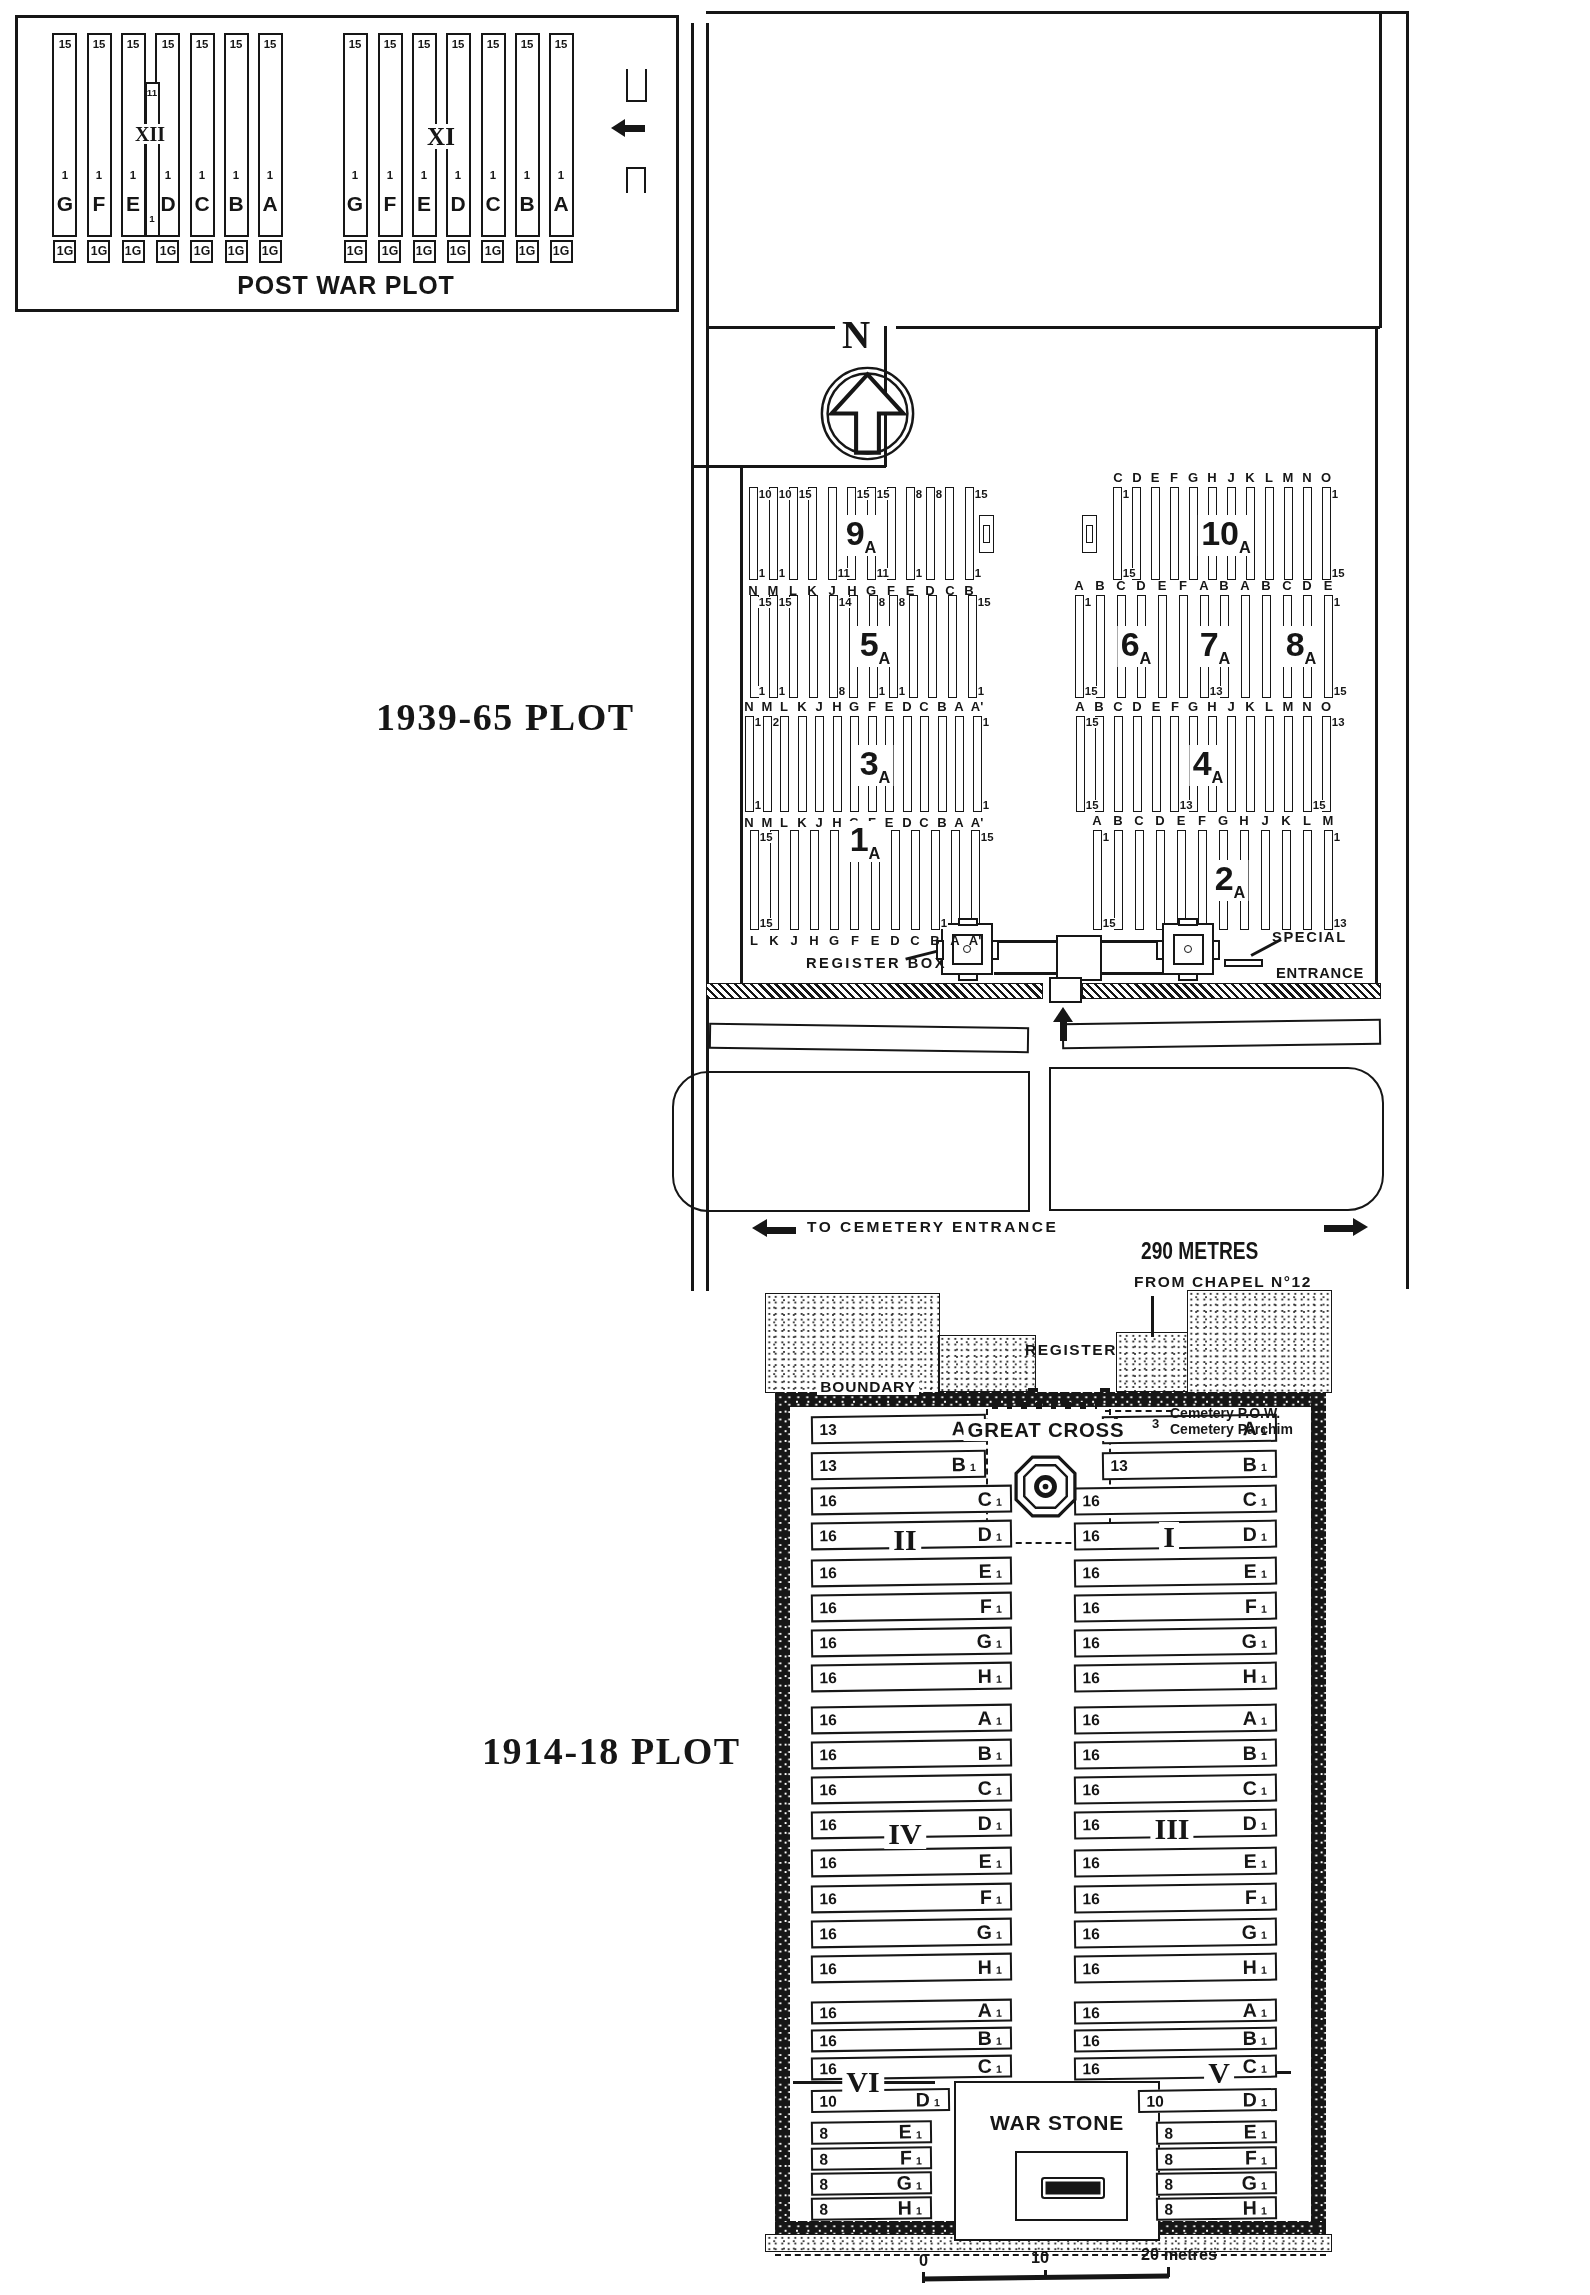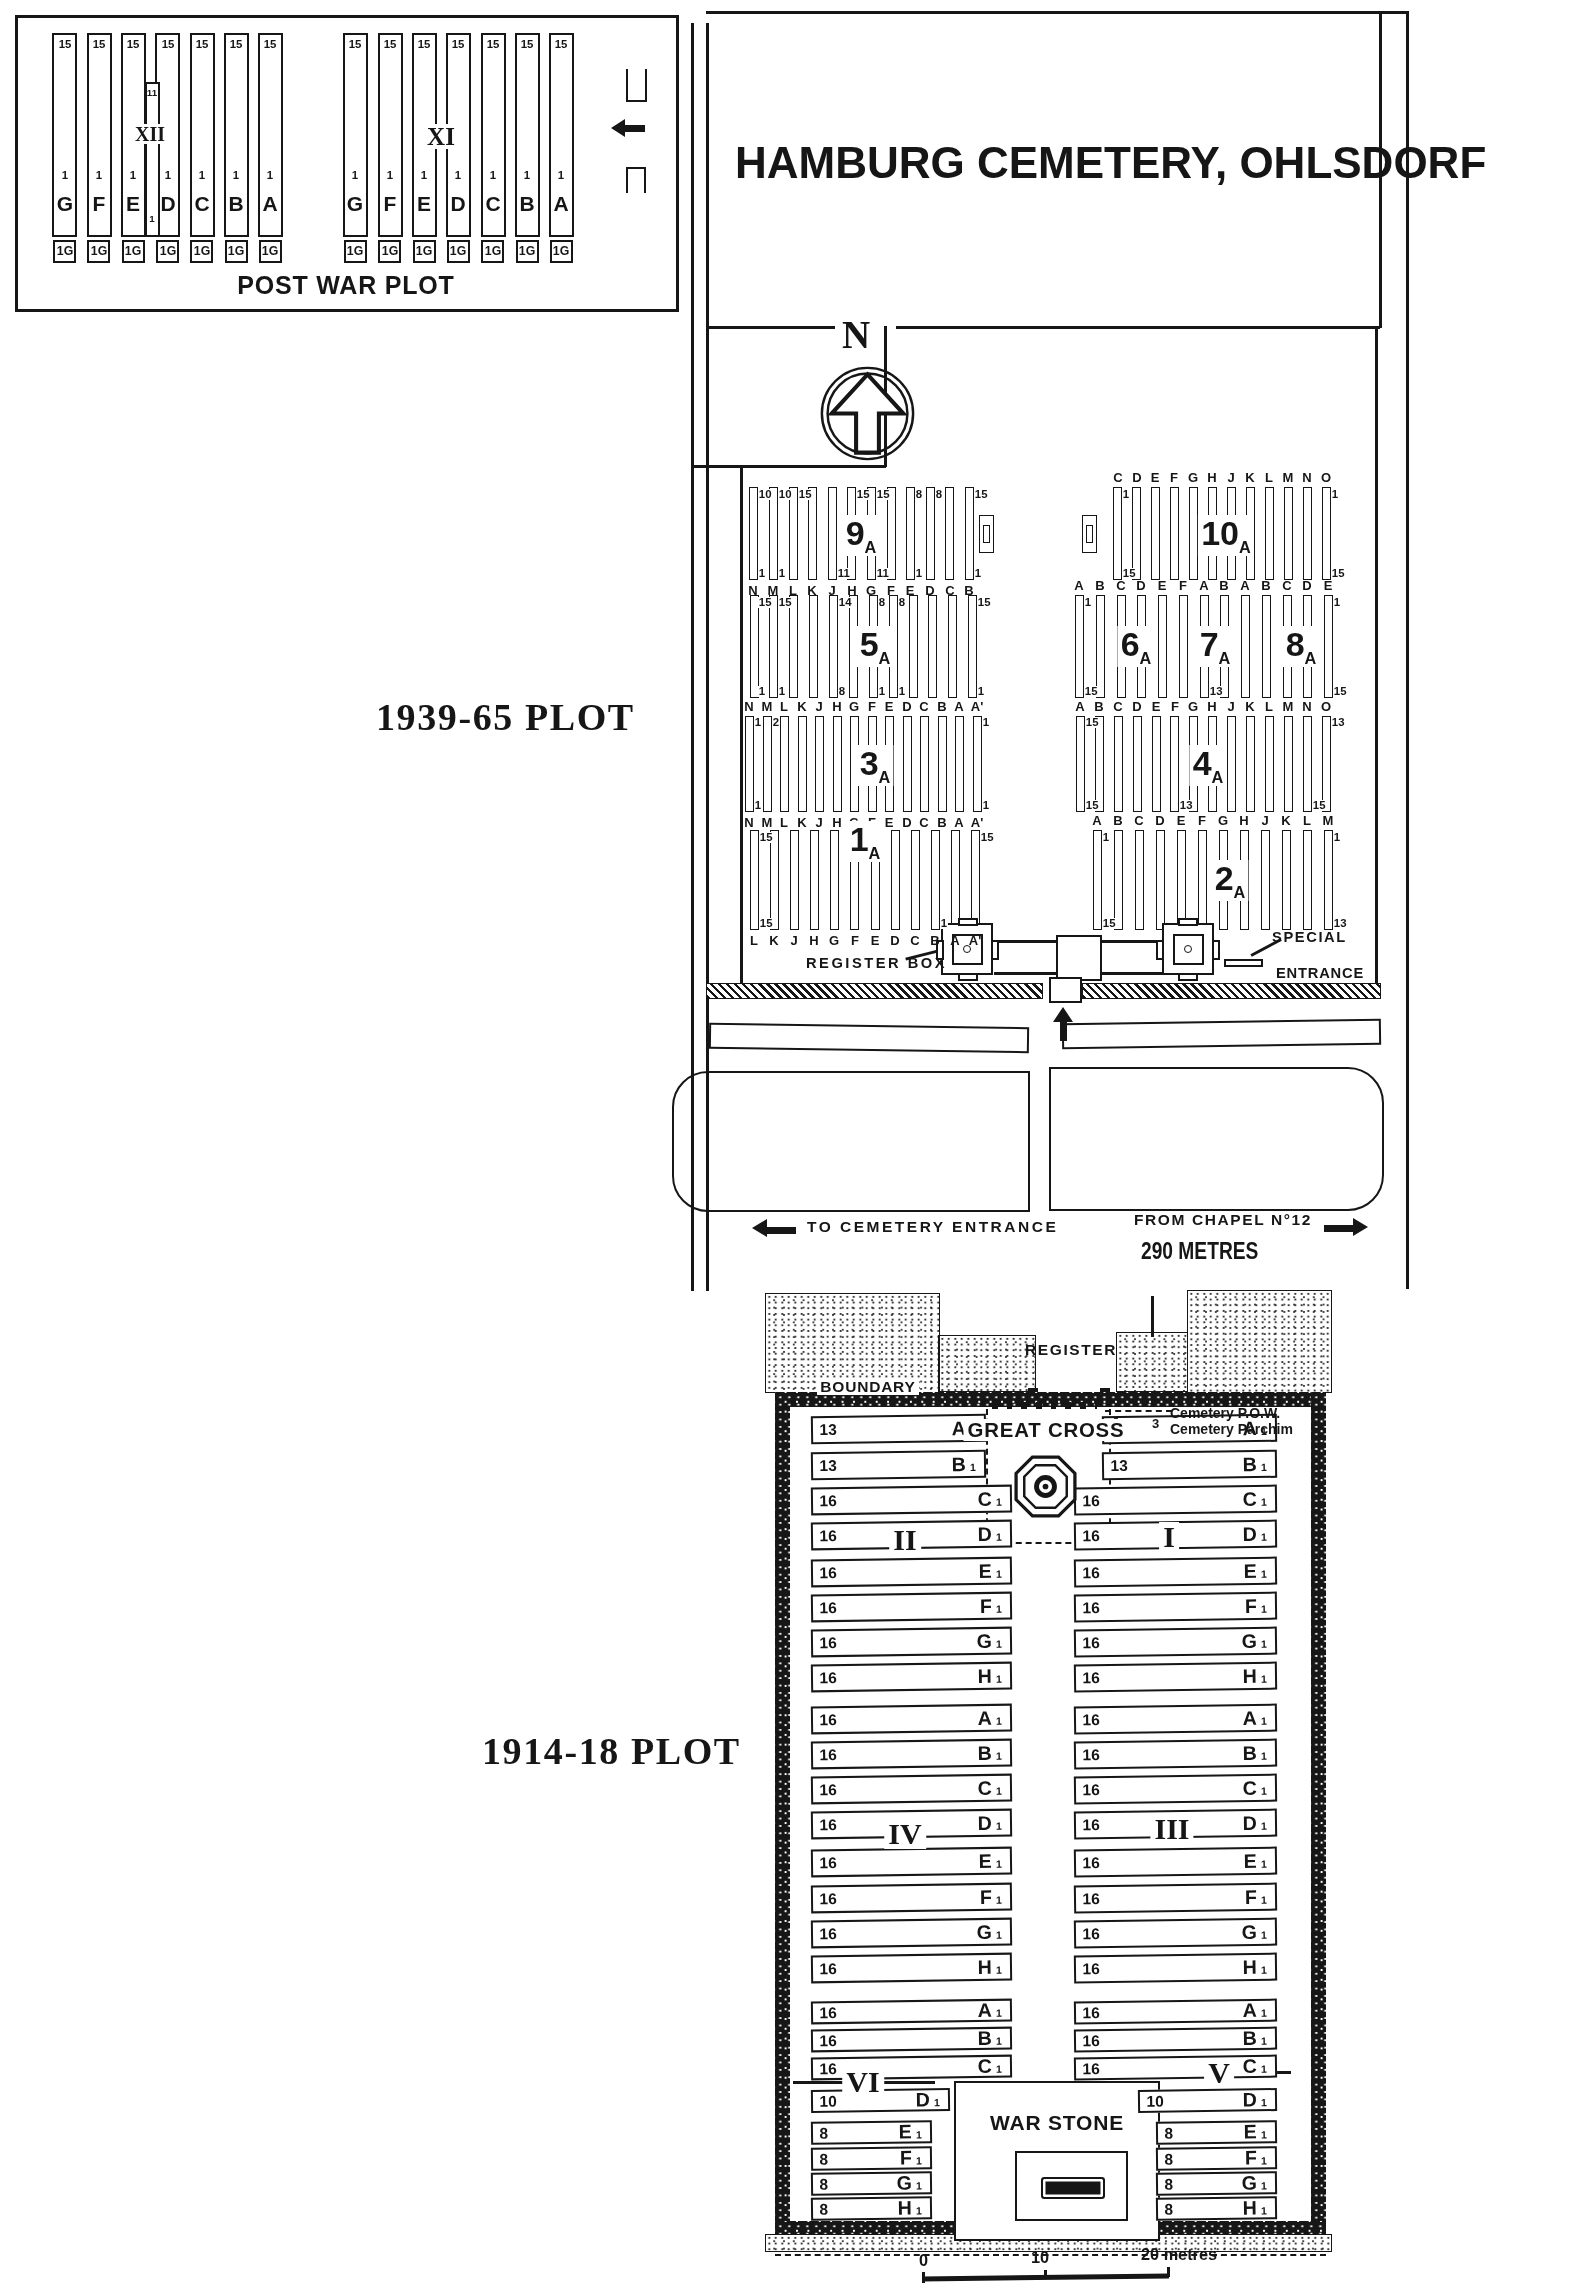--- a/index.html
+++ b/index.html
@@ -25,34 +25,33 @@
 .dots{position:absolute;background:repeating-linear-gradient(90deg,#161616 0 5.7px,transparent 5.7px 14.7px);z-index:5}
 .dash{position:absolute;border-top:2.5px dashed #161616;z-index:5}
 .wsbar{position:absolute;background:#161616;border:2.5px solid #161616;box-shadow:inset 0 0 0 2.5px #fff;z-index:5;border-radius:3.3px}
 svg{position:absolute;z-index:5}
 </style>
 </head>
 <body>
 
 <div id="canvas">
 
-  <div class="t" style="left:735px;top:141px;width:677px;text-align:center;font-size:44px;letter-spacing:0px">HAMBURG CEMETERY, OHLSDORF</div>
 
   <div class="t ser ctr" style="left:346px;top:273px;font-size:25px;letter-spacing:0.8px;font-family:'Liberation Sans',sans-serif">POST WAR PLOT</div>
 
   <div class="t ser" style="left:842px;top:315px;font-size:39px">N</div>
 
   <div class="t ser" style="left:376px;top:698px;font-size:38px;letter-spacing:1.6px">1939-65 PLOT</div>
 
   <div class="t" style="left:806px;top:956px;font-size:14.7px;letter-spacing:2.5px">REGISTER BOX</div>
   <div class="t" style="left:1272px;top:930px;font-size:14.7px;letter-spacing:1.6px">SPECIAL</div>
   <div class="t" style="left:1276px;top:966px;font-size:14.7px;letter-spacing:0.8px">ENTRANCE</div>
 
   <div class="t" style="left:807px;top:1219px;font-size:15.5px;letter-spacing:2.5px">TO CEMETERY ENTRANCE</div>
-  <div class="t" style="left:1134px;top:1212px;font-size:15.5px;letter-spacing:1.6px">FROM CHAPEL N°12</div>
+  <div class="t" style="left:1134px;top:1274px;font-size:15.5px;letter-spacing:1.6px">FROM CHAPEL N°12</div>
   <div class="t" style="left:1141px;top:1239px;font-size:24px;transform:scaleX(.8);transform-origin:left top">290 METRES</div>
 
   <div class="t" style="left:1025px;top:1342px;font-size:15.5px;letter-spacing:1.6px">REGISTER</div>
   <div class="t" style="left:817px;top:1378px;font-size:15.5px;letter-spacing:0.8px;background:#fff;padding:0.8px 3.3px">BOUNDARY</div>
   <div class="t ctr" style="left:1046px;top:1419px;font-size:20.4px;letter-spacing:0.8px;background:#fff;padding:0.8px 4.1px;z-index:7">GREAT CROSS</div>
 
   <div class="t" style="left:1113px;top:1415px;font-size:13px">1</div>
   <div class="t" style="left:1152px;top:1417px;font-size:13px">3</div>
   <div class="t" style="left:1170px;top:1406px;font-size:14px">Cemetery P.O.W.</div>
   <div class="t" style="left:1170px;top:1422px;font-size:14px">Cemetery Parchim</div>

